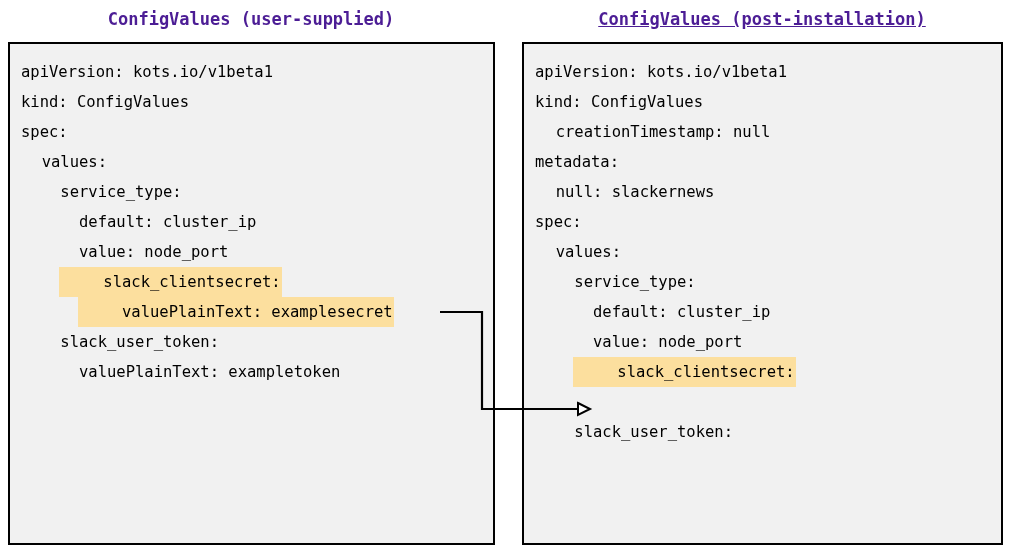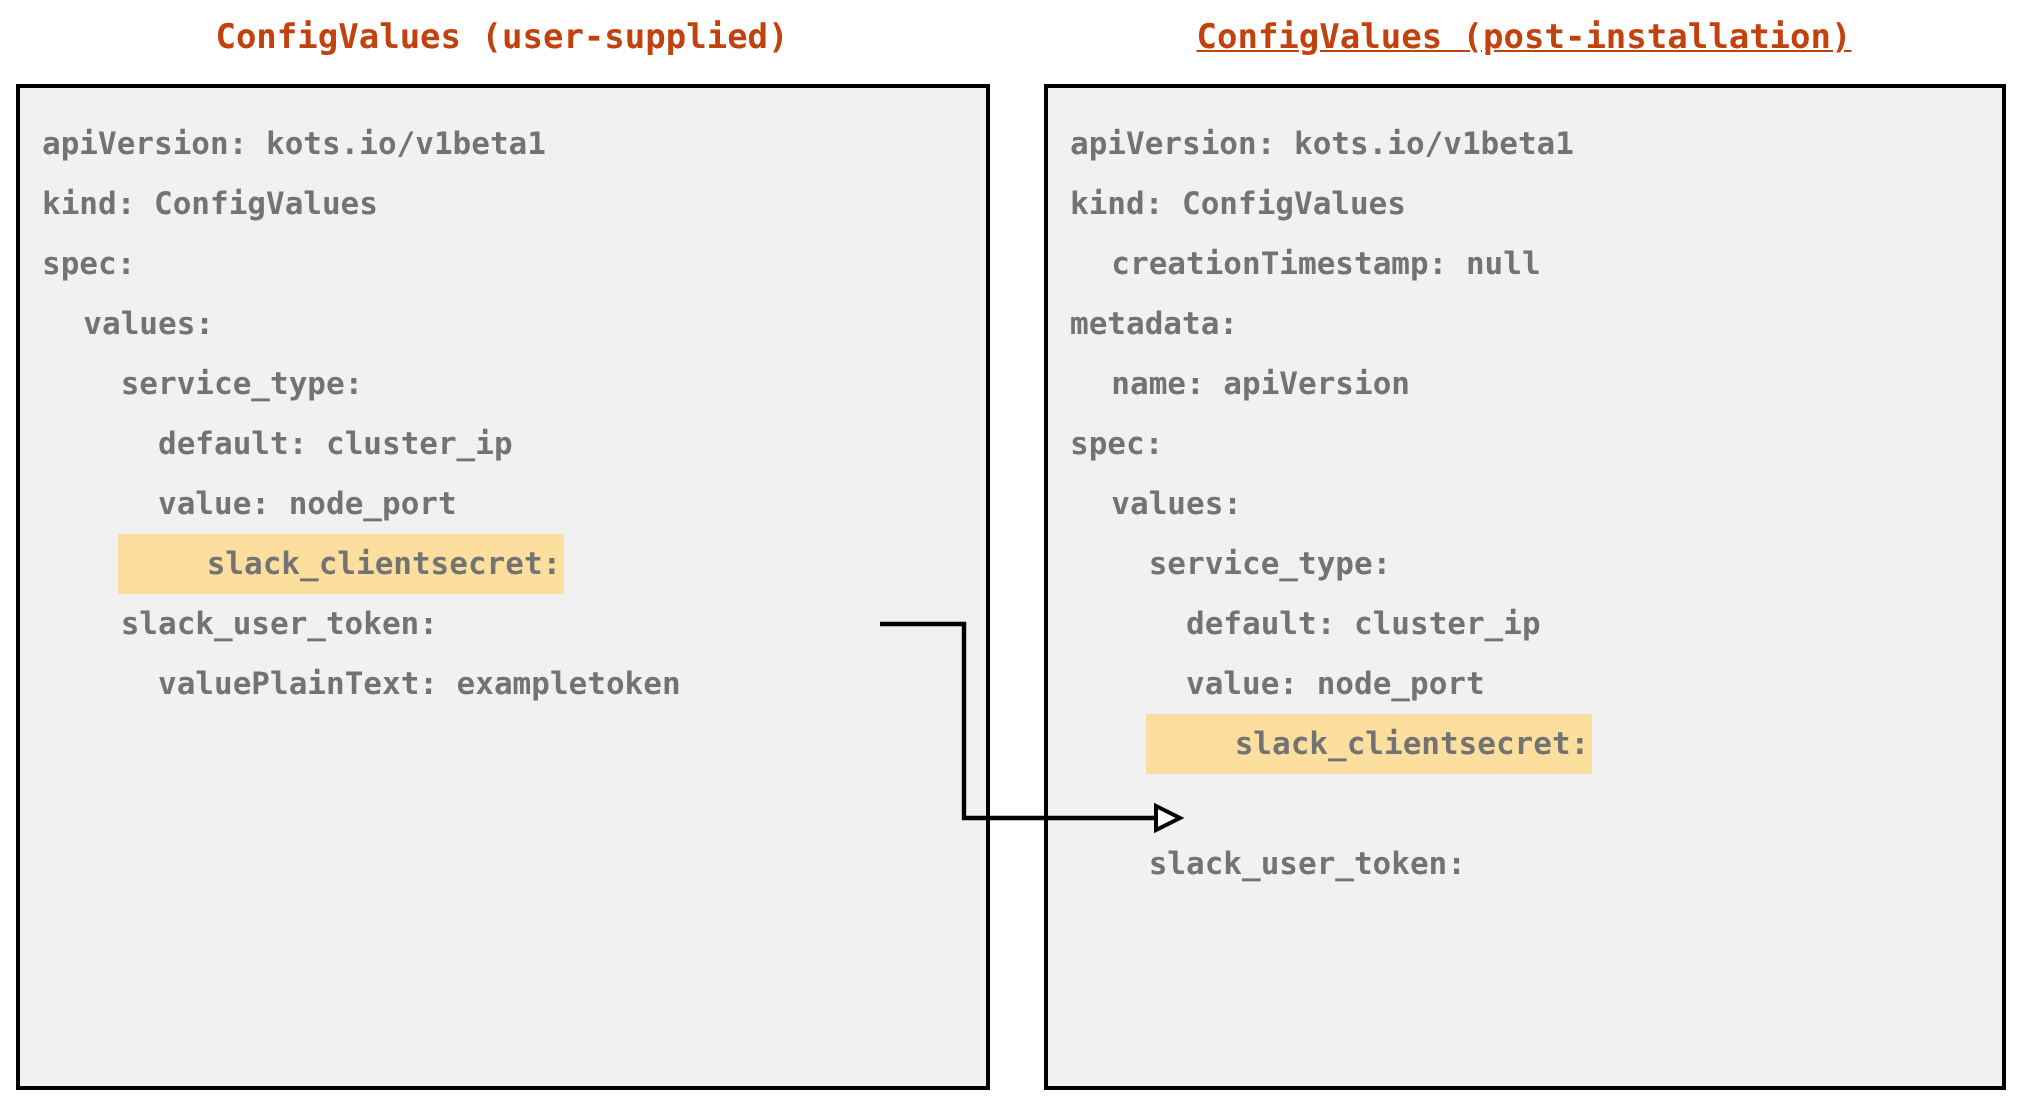--- a/index.html
+++ b/index.html
@@ -20,21 +20,21 @@
     position: absolute;
     inset: 0;
   }
 
   
   .panel-title {
     position: absolute;
     font-family: "DejaVu Sans Mono", "Liberation Mono", monospace;
     font-size: 17px;
     font-weight: bold;
-    color: #c2410c;
+    color: #4c1d95;
     letter-spacing: 0px;
     white-space: nowrap;
     text-align: center;
   }
   #title-left  { left: 8px;   top: 9px;  width: 486px; }
   #title-right { left: 522px; top: 9px;  width: 480px; text-decoration: underline; }
 
   
   .code-box {
     position: absolute;
@@ -51,22 +51,22 @@
     padding: 13px 0 0 0;
   }
 
   .code-line {
     position: relative;
     height: 30px;
     line-height: 30px;
     white-space: pre;
     font-family: "DejaVu Sans Mono", "Liberation Mono", monospace;
     font-size: 15.5px;
-    font-weight: bold;
-    color: #737373;
+    font-weight: normal;
+    color: #000000;
     padding-left: 10px;
   }
 
   .code-line > .seg {
     display: inline-block;
     padding: 0 1px;
   }
   .code-line > .seg.hl {
     background: #fcdf9e;
     padding-left: 44px;
@@ -92,34 +92,35 @@
   <div class="code-box" id="box-left">
     <div class="code-lines" id="lines-left">
         <div class="code-line"><span class="seg">apiVersion: kots.io/v1beta1</span></div>
         <div class="code-line"><span class="seg">kind: ConfigValues</span></div>
         <div class="code-line"><span class="seg">spec:</span></div>
         <div class="code-line"><span class="seg">  </span><span class="seg">values:</span></div>
         <div class="code-line"><span class="seg">    </span><span class="seg">service_type:</span></div>
         <div class="code-line"><span class="seg">      </span><span class="seg">default: cluster_ip</span></div>
         <div class="code-line"><span class="seg">      </span><span class="seg">value: node_port</span></div>
         <div class="code-line"><span class="seg">    </span><span class="seg hl">slack_clientsecret:</span></div>
+        <div class="code-line"><span class="seg">      </span><span class="seg hl">valuePlainText: examplesecret</span></div>
         <div class="code-line"><span class="seg">    </span><span class="seg">slack_user_token:</span></div>
         <div class="code-line"><span class="seg">      </span><span class="seg">valuePlainText: exampletoken</span></div>
       </div>
   </div>
 
   <div class="panel-title" id="title-right">ConfigValues (post-installation)</div>
 
   <div class="code-box" id="box-right">
     <div class="code-lines" id="lines-right">
         <div class="code-line"><span class="seg">apiVersion: kots.io/v1beta1</span></div>
         <div class="code-line"><span class="seg">kind: ConfigValues</span></div>
         <div class="code-line"><span class="seg">  </span><span class="seg">creationTimestamp: null</span></div>
         <div class="code-line"><span class="seg">metadata:</span></div>
-        <div class="code-line"><span class="seg">  </span><span class="seg">name: apiVersion</span></div>
+        <div class="code-line"><span class="seg">  </span><span class="seg">null: slackernews</span></div>
         <div class="code-line"><span class="seg">spec:</span></div>
         <div class="code-line"><span class="seg">  </span><span class="seg">values:</span></div>
         <div class="code-line"><span class="seg">    </span><span class="seg">service_type:</span></div>
         <div class="code-line"><span class="seg">      </span><span class="seg">default: cluster_ip</span></div>
         <div class="code-line"><span class="seg">      </span><span class="seg">value: node_port</span></div>
         <div class="code-line"><span class="seg">    </span><span class="seg hl">slack_clientsecret:</span></div>
         <div class="code-line"><span class="seg">      </span></div>
         <div class="code-line"><span class="seg">    </span><span class="seg">slack_user_token:</span></div>
       </div>
   </div>

